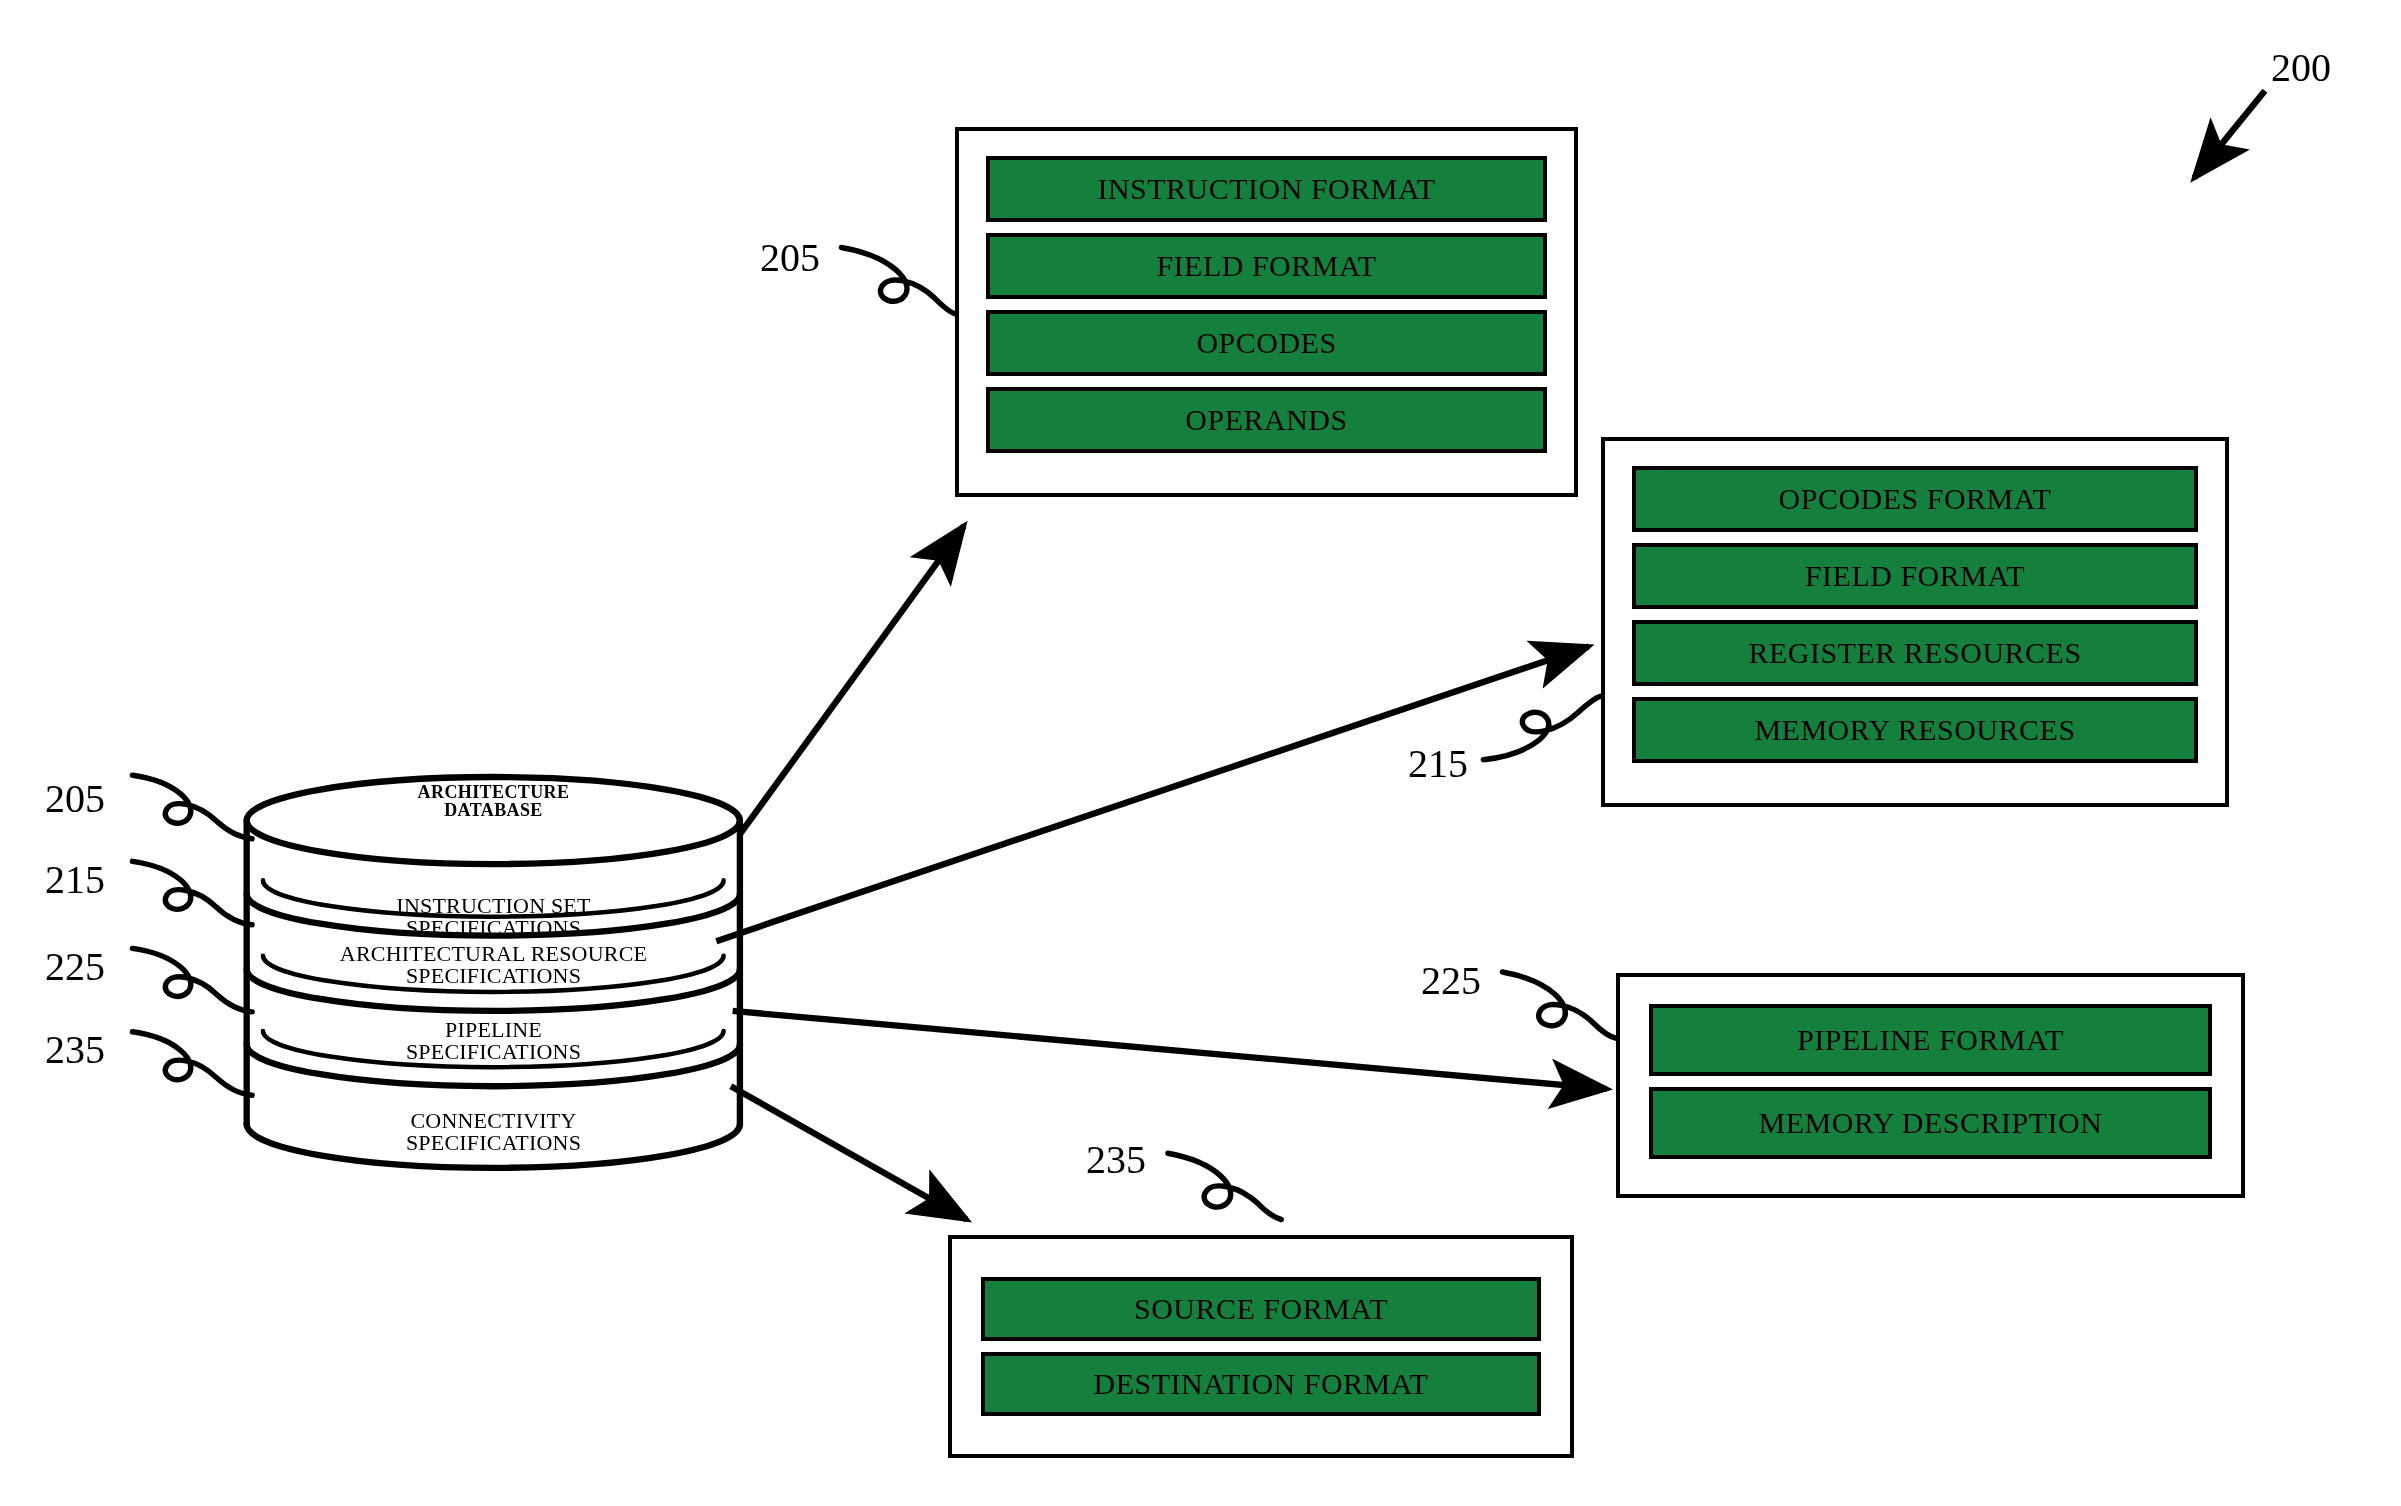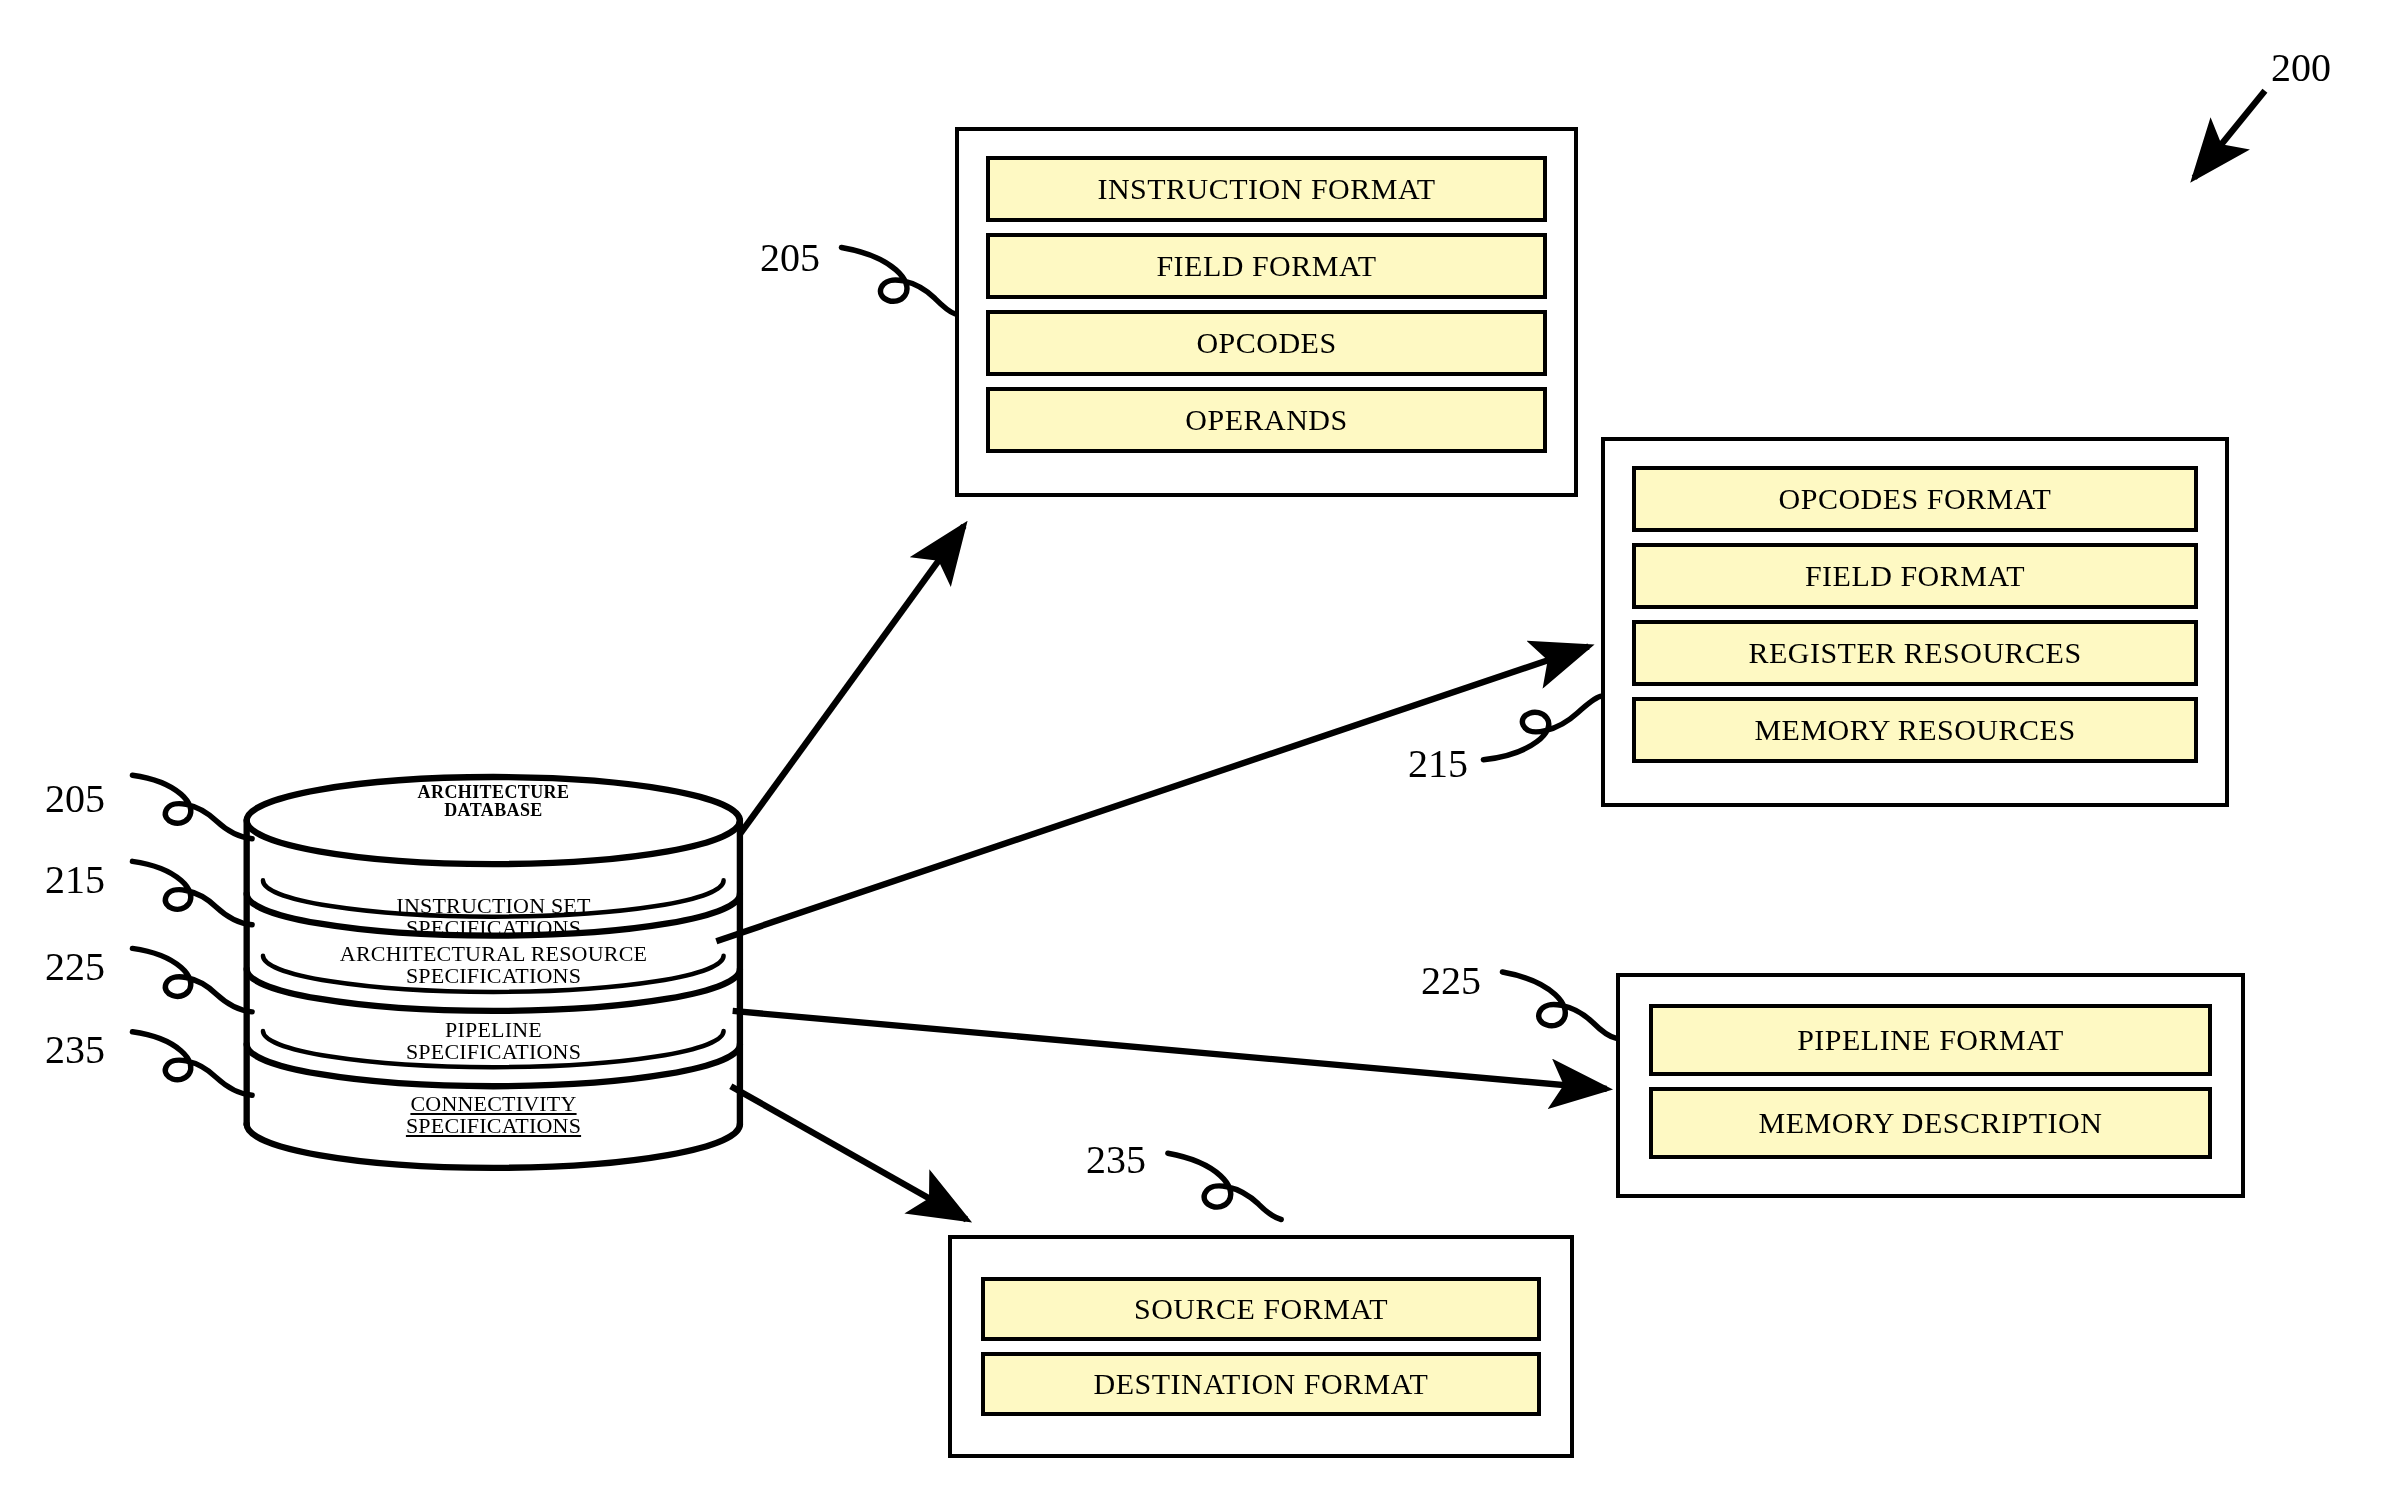--- a/index.html
+++ b/index.html
@@ -33,21 +33,21 @@
     box-sizing: border-box;
     border: 4.5px solid #000;
     background: #fff;
     display: flex;
     flex-direction: column;
     justify-content: flex-start;
   }
   .bar {
     box-sizing: border-box;
     border: 4.5px solid #000;
-    background: #fef9c3;
+    background: #15803d;
     display: flex;
     align-items: center;
     justify-content: center;
     text-align: center;
     letter-spacing: 0.5px;
     white-space: nowrap;
   }
   .bar-label {
     font-size: 30px;
     line-height: 1;
@@ -106,21 +106,21 @@
     font-weight: bold;
     letter-spacing: 0.4px;
   }
   .band-text {
     font-size: 22px;
     letter-spacing: 0.2px;
   }
   #band-1 { top: 87px; margin-top: 26px; }
   #band-2 { top: 161px; }
   #band-3 { top: 237px; }
-  #band-4 { top: 311px; text-decoration: underline; }
+  #band-4 { top: 328px; }
 
   
   .ref {
     position: absolute;
     font-family: "Liberation Serif", "DejaVu Serif", serif;
     font-size: 40px;
     color: #000;
     white-space: nowrap;
   }
   #ref-200  { left: 2271px; top: 44px; }

